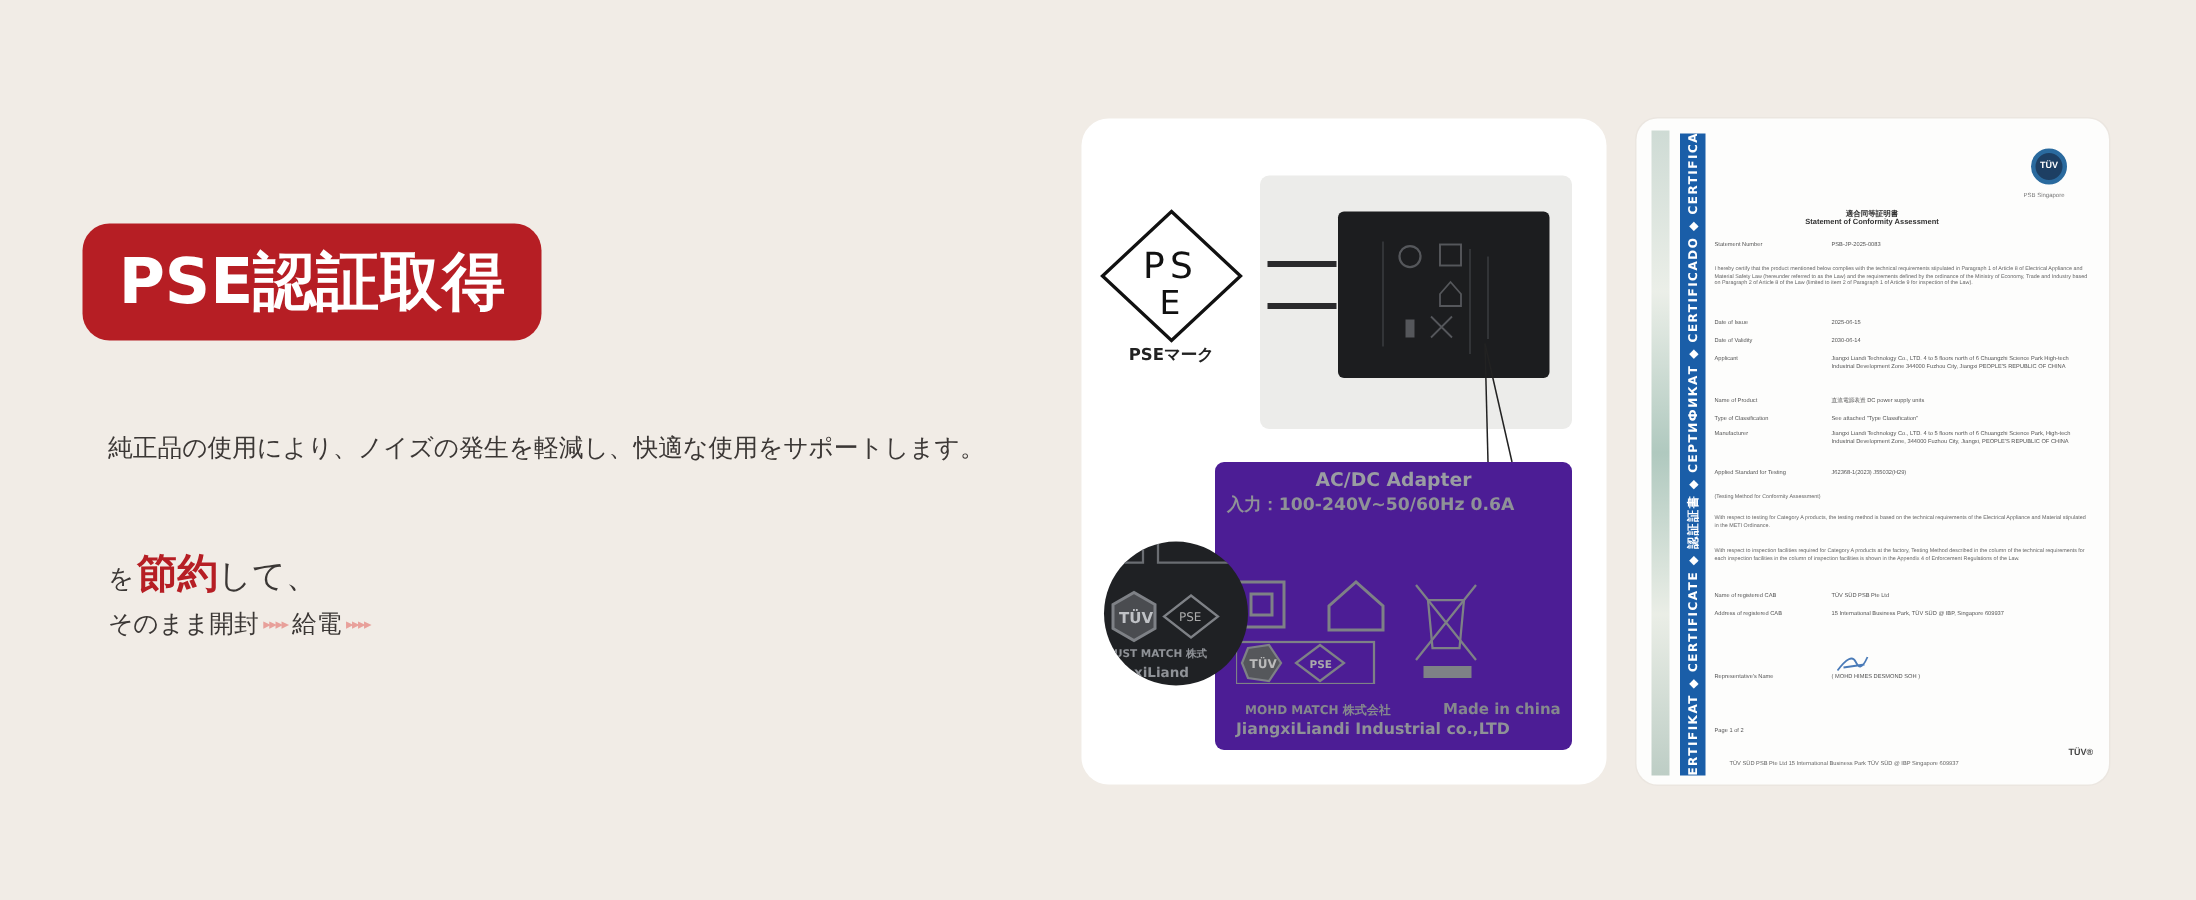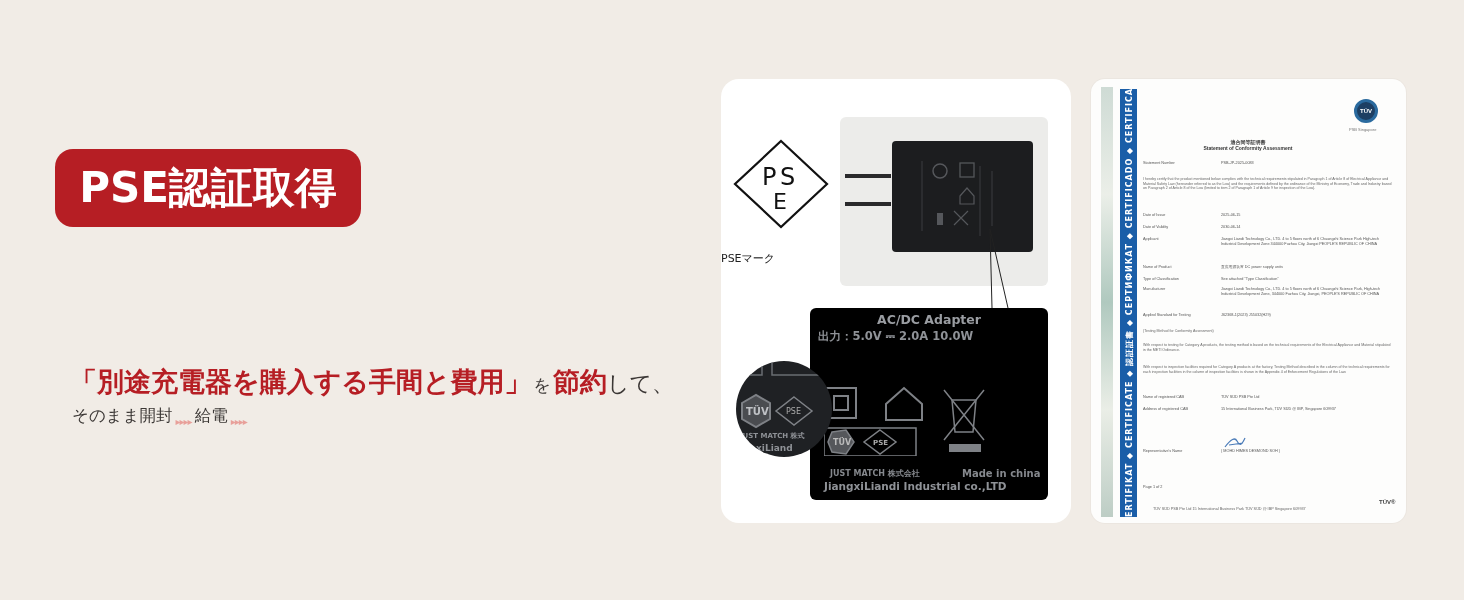--- a/index.html
+++ b/index.html
@@ -7,30 +7,30 @@
   .stage{position:relative;width:1464px;height:514px;background:#f1ece6}
   
   .badge{position:absolute;left:55px;top:149px;width:306px;height:78px;background:#b61e24;border-radius:18px;display:flex;align-items:center;justify-content:center}
   .badge span{color:#fff;font-weight:bold;font-size:42px;letter-spacing:0px;font-family:"DejaVu Sans",sans-serif}
   .subtitle{position:absolute;left:70px;top:232px;font-size:33px;font-weight:bold;color:#2b2726}
   .desc{position:absolute;left:72px;top:288px;font-size:16.5px;color:#3b3735}
   .hl-line{position:absolute;left:70px;top:364px;display:flex;align-items:baseline;white-space:nowrap}
   .hl-red{color:#b61e24;font-weight:bold;font-size:27px}
   .hl-small{color:#3b3735;font-size:17px;margin:0 2px}
   .hl-tail{color:#3b3735;font-size:22px}
-  .flow-line{position:absolute;left:72px;top:405px;font-size:16.5px;color:#3b3735;display:flex;align-items:flex-end;white-space:nowrap}
+  .flow-line{position:absolute;left:72px;top:405px;font-size:16.5px;color:#3b3735;display:flex;align-items:center;white-space:nowrap}
   .arrows{color:#e8a09a;font-size:10px;letter-spacing:-1px;margin:0 3px}
   
   .card{position:absolute;left:721px;top:79px;width:350px;height:444px;background:#fff;border-radius:18px}
   .pse-mark{position:absolute;left:12px;top:60px;width:96px;height:90px}
-  .pse-label{position:absolute;left:0;top:172px;width:120px;text-align:left;font-size:11px;font-weight:normal;color:#222}
+  .pse-label{position:absolute;left:0;top:150px;width:120px;text-align:center;font-size:11px;font-weight:bold;color:#222}
   .photo-top{position:absolute;left:119px;top:38px;width:208px;height:169px;background:#ececea;border-radius:6px;overflow:hidden}
   .adapter-top{position:absolute;left:52px;top:24px;width:141px;height:111px;background:#1c1d1f;border-radius:4px}
   .prong{position:absolute;left:5px;width:46px;height:4px;background:#2a2a2c}
-  .label-card{position:absolute;left:89px;top:229px;width:238px;height:192px;background:#000000;border-radius:6px;color:#8f9297;font-weight:bold;padding:4px 8px}
+  .label-card{position:absolute;left:89px;top:229px;width:238px;height:192px;background:#4c1d95;border-radius:6px;color:#8f9297;font-weight:bold;padding:4px 8px}
   .label-card .lc-title{text-align:center;font-size:12.5px;color:#9a9da2}
   .label-card .lc-row{font-size:11.5px;line-height:18px;white-space:nowrap}
   .lc-icons{position:absolute;left:14px;top:78px;width:214px;height:70px}
   .lc-foot1{position:absolute;left:20px;top:160px;font-size:8px;color:#85888d;white-space:nowrap}
   .lc-foot2{position:absolute;left:14px;top:172px;font-size:10.5px;color:#8f9297;white-space:nowrap}
   .made{position:absolute;left:152px;top:160px;font-size:10px;color:#85888d}
   .zoom-circle{position:absolute;left:15px;top:282px;width:96px;height:96px;border-radius:50%;background:#1f2124;overflow:hidden}
   .leader{position:absolute;left:0;top:0;width:350px;height:444px;pointer-events:none}
   
   .cert-card{position:absolute;left:1091px;top:79px;width:315px;height:444px;background:#fdfdfc;border-radius:14px;box-shadow:0 0 0 1px #ebe6e0}
@@ -50,23 +50,23 @@
   .tuv-foot{position:absolute;left:236px;top:410px;font-size:6px;font-weight:bold;color:#444}
 </style>
 </head>
 <body>
 
 <div class="stage">
 
   <div class="badge">
     <span>PSE認証取得</span>
   </div>
+  <div class="desc">純正品の使用により、ノイズの発生を軽減し、快適な使用をサポートします。</div>
 
   <div class="hl-line">
-    <span class="hl-red">「別途充電器を購入する手間と費用」</span>
     <span class="hl-small">を</span>
     <span class="hl-red">節約</span>
     <span class="hl-tail">して、</span>
   </div>
 
   <div class="flow-line">
     <span>そのまま開封</span>
     <span class="arrows">▸▸▸▸</span>
     <span>給電</span>
     <span class="arrows">▸▸▸▸</span>
@@ -98,35 +98,35 @@
       </div>
     </div>
 
     <svg class="leader" viewBox="0 0 350 444">
       <line x1="269" y1="150" x2="271" y2="229" stroke="#222" stroke-width="1"></line>
       <line x1="269" y1="150" x2="287" y2="229" stroke="#222" stroke-width="1"></line>
     </svg>
 
     <div class="label-card">
       <div class="lc-title">AC/DC Adapter</div>
-      <div class="lc-row">出力：5.0V ⎓ 2.0A 10.0W</div>
+      <div class="lc-row">入力：100-240V~50/60Hz 0.6A</div>
       <svg class="lc-icons" viewBox="0 0 214 70">
         <rect x="2" y="2" width="30" height="30" fill="none" stroke="#7e8186" stroke-width="2"></rect>
         <rect x="10" y="10" width="14" height="14" fill="none" stroke="#7e8186" stroke-width="2"></rect>
         <path d="M62 34 v-16 l18 -16 l18 16 v16 z" fill="none" stroke="#7e8186" stroke-width="2"></path>
         <path d="M120 4 l40 50 M160 4 l-40 50" stroke="#7e8186" stroke-width="1.5"></path>
         <path d="M128 14 h24 l-3 32 h-18 z" fill="none" stroke="#7e8186" stroke-width="1.5"></path>
         <rect x="125" y="58" width="32" height="8" fill="#7e8186"></rect>
         <rect x="0" y="42" width="92" height="28" fill="none" stroke="#7e8186" stroke-width="1.5"></rect>
         <polygon points="8,46 22,44 30,56 22,68 8,66 4,56" fill="#55575b" stroke="#7e8186" stroke-width="1.5"></polygon>
         <text x="9" y="59" font-size="8" fill="#bbb" font-family="DejaVu Sans, sans-serif" font-weight="bold">TÜV</text>
         <polygon points="56,44 72,56 56,68 40,56" fill="none" stroke="#7e8186" stroke-width="1.5"></polygon>
         <text x="49" y="59" font-size="7" fill="#aaa" font-family="DejaVu Sans, sans-serif">PSE</text>
       </svg>
-      <div class="lc-foot1">JUST MATCH 株式会社</div>
+      <div class="lc-foot1">MOHD MATCH 株式会社</div>
       <div class="made">Made in china</div>
       <div class="lc-foot2">JiangxiLiandi Industrial co.,LTD</div>
     </div>
 
     <div class="zoom-circle">
       <svg width="96" height="96" viewBox="0 0 96 96">
         <path d="M0 14 h26 v-14 M36 0 v14 h60" fill="none" stroke="#6a6d72" stroke-width="1.5"></path>
         <polygon points="6,42 20,34 34,42 34,58 20,66 6,58" fill="#4a4c50" stroke="#7e8186" stroke-width="2"></polygon>
         <text x="10" y="54" font-size="10" fill="#c0c2c6" font-weight="bold" font-family="DejaVu Sans, sans-serif">TÜV</text>
         <polygon points="58,36 76,50 58,64 40,50" fill="none" stroke="#7e8186" stroke-width="1.5"></polygon>

